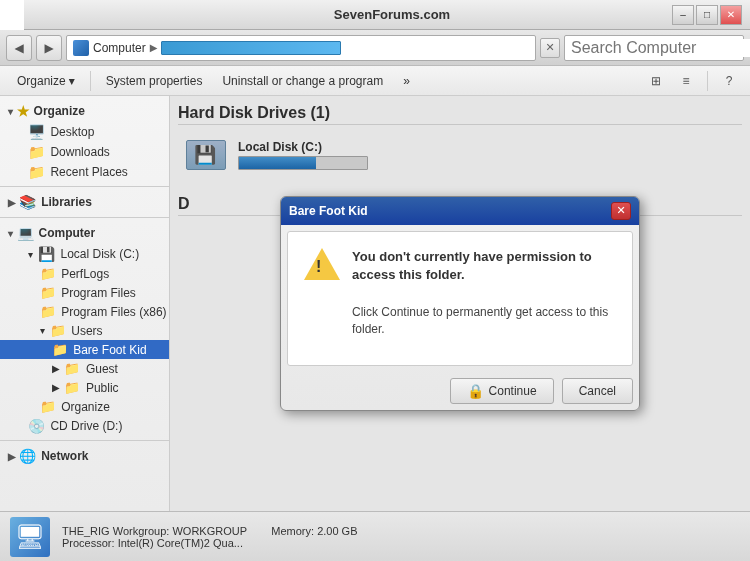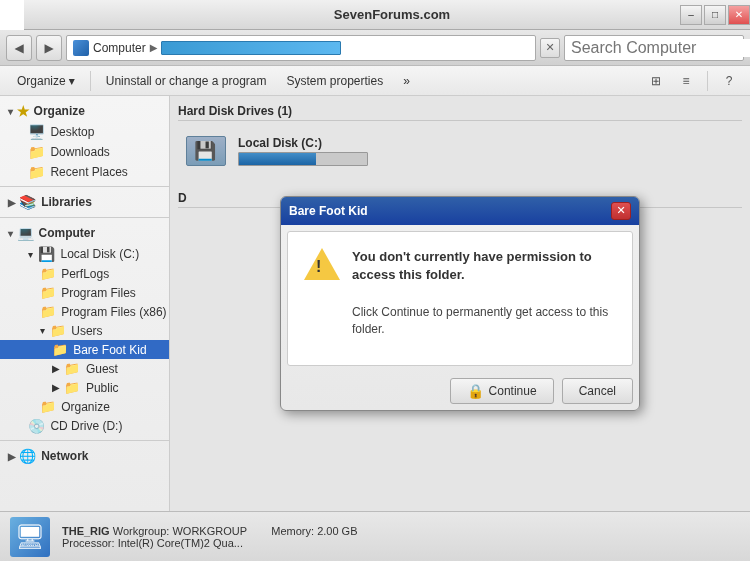--- a/index.html
+++ b/index.html
@@ -13,21 +13,21 @@
     }
 
     
     .title-bar {
       height: 30px;
       background: linear-gradient(to bottom, #f0f0f0, #d8d8d8);
       display: flex;
       align-items: center;
       justify-content: space-between;
       border-bottom: 1px solid #aaa;
-      padding: 0 0;
+      padding: 0 8px;
       margin-left: 24px;
     }
     .title-bar-text {
       font-size: 13px;
       font-weight: bold;
       color: #333;
       flex: 1;
       text-align: center;
     }
     .title-bar-controls {
@@ -238,21 +238,21 @@
 
     
     .content-area {
       flex: 1;
       background: white;
       padding: 8px;
       overflow: auto;
       position: relative;
     }
     .section-title {
-      font-size: 12px;
+      font-size: 16px;
       font-weight: bold;
       color: #333;
       margin-bottom: 6px;
       border-bottom: 1px solid #ddd;
       padding-bottom: 2px;
     }
     .drive-item {
       display: flex;
       align-items: center;
       gap: 8px;
@@ -311,21 +311,21 @@
     .computer-icon {
       width: 40px;
       height: 40px;
       background: linear-gradient(135deg, #6ab0e0, #3070c0);
       border-radius: 3px;
       display: flex;
       align-items: center;
       justify-content: center;
     }
     .status-text { font-size: 11px; color: #333; }
-    .status-text .bold { font-weight: bold; }
+    .status-text .bold { font-weight: normal; }
 
     
     .dialog-overlay {
       position: absolute;
       top: 0;
       left: 0;
       right: 0;
       bottom: 0;
       background: rgba(0,0,0,0.1);
       display: flex;
@@ -462,22 +462,22 @@
     <span class="search-icon-btn">🔍</span>
   </div>
 </div>
 
 <div class="toolbar">
   <button class="toolbar-btn">
     <span>Organize</span>
     <span>▾</span>
   </button>
   <div class="toolbar-sep"></div>
+  <button class="toolbar-btn">System properties</button>
   <button class="toolbar-btn">Uninstall or change a program</button>
-  <button class="toolbar-btn">System properties</button>
   <button class="toolbar-btn">»</button>
   <div class="toolbar-right">
     <button class="view-btn">⊞</button>
     <button class="view-btn">≡</button>
     <div class="toolbar-sep"></div>
     <button class="view-btn">?</button>
   </div>
 </div>
 
 <div class="main-content">

